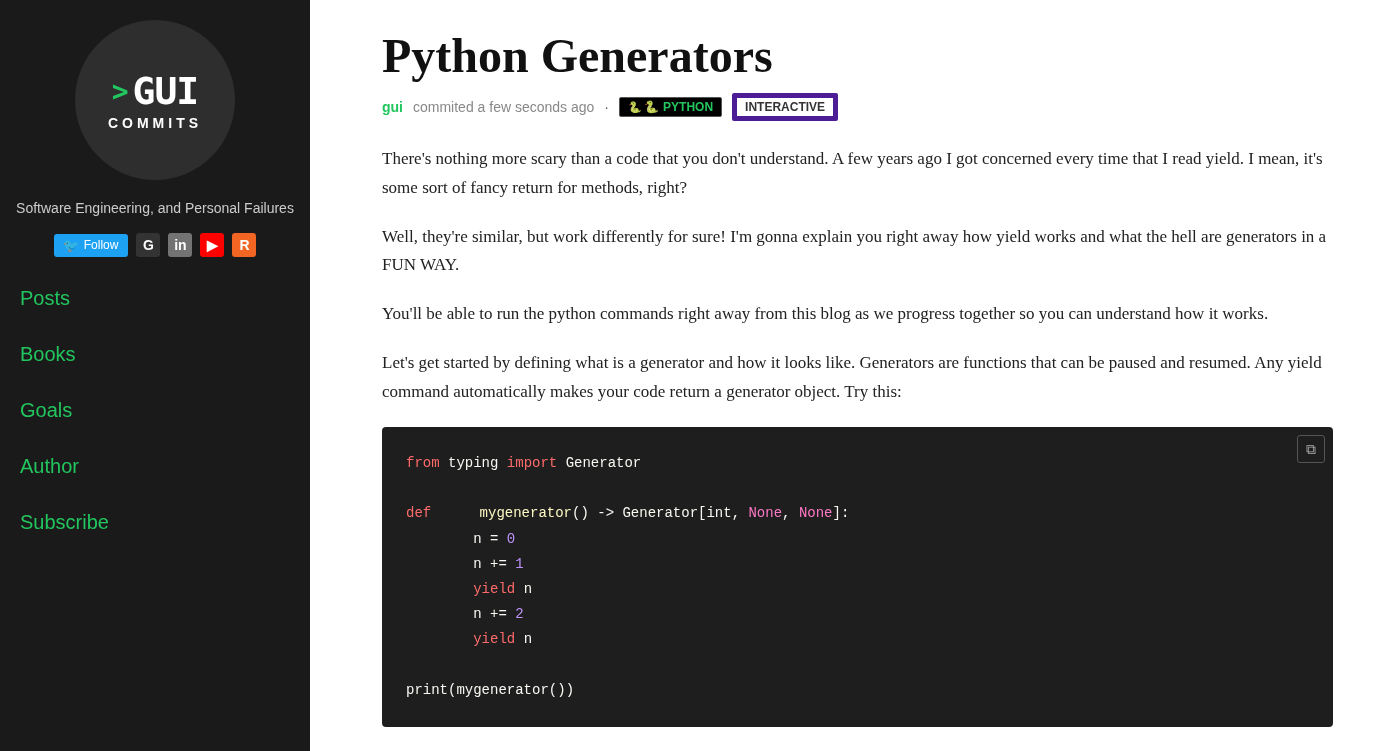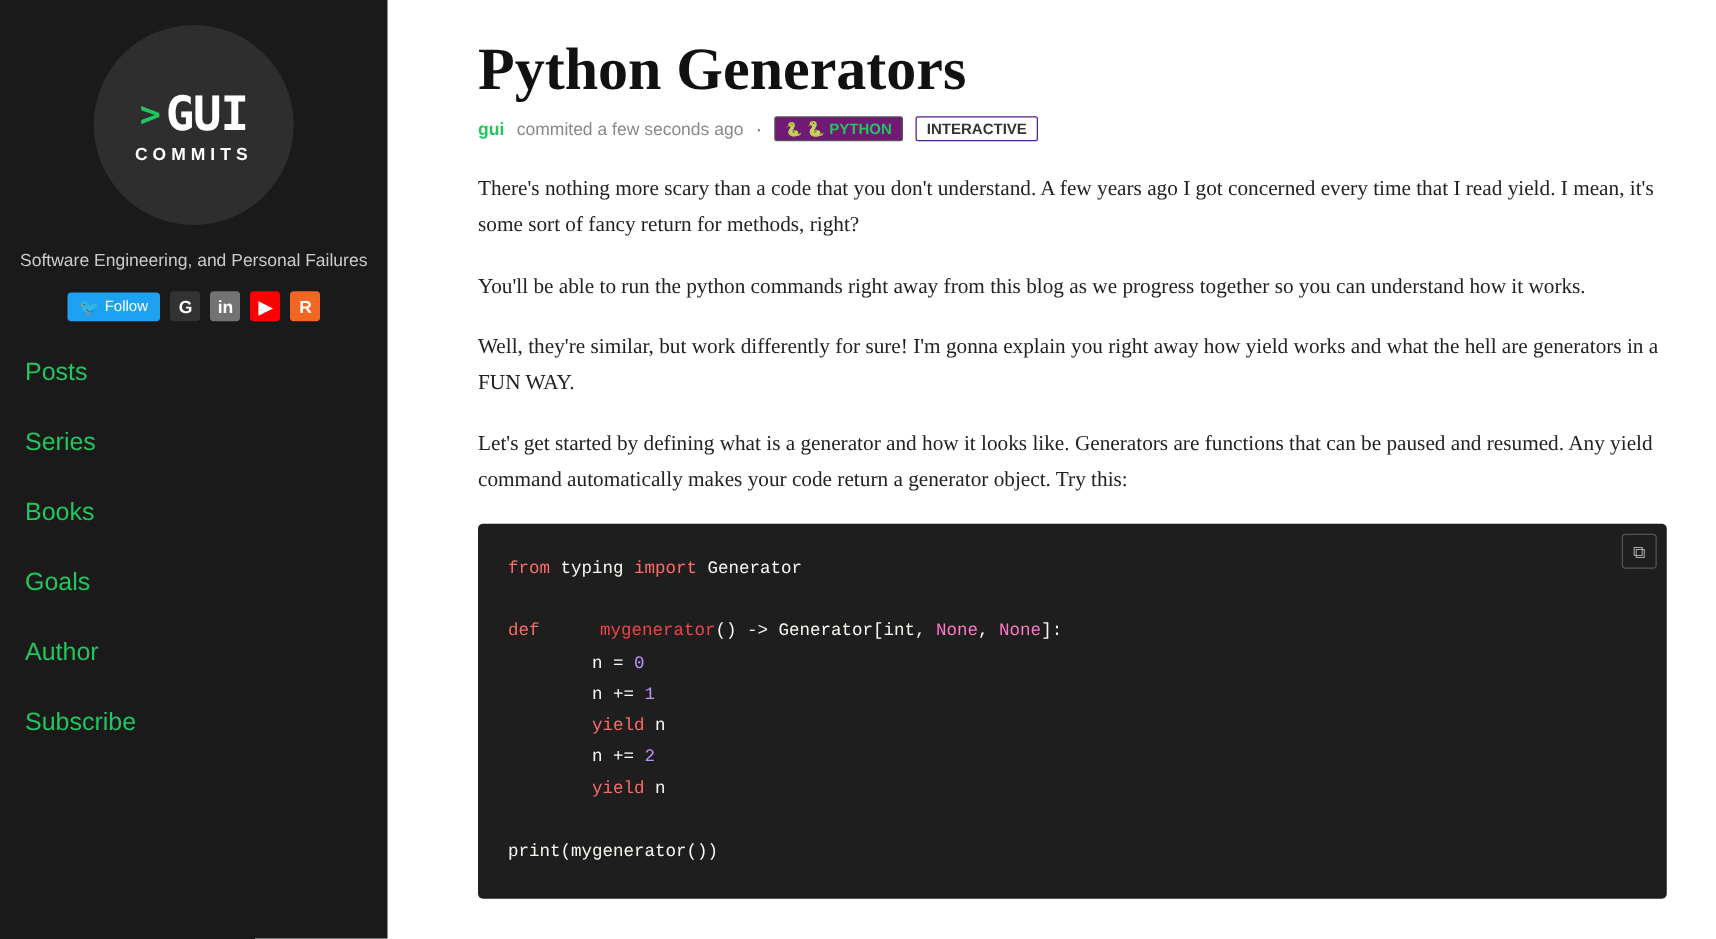--- a/index.html
+++ b/index.html
@@ -170,31 +170,31 @@
       display: inline-block;
       padding: 2px 8px;
       font-size: 12px;
       font-weight: bold;
       border-radius: 2px;
       font-family: sans-serif;
       cursor: pointer;
     }
 
     .tag-python {
-      background: #701a75;
+      background: #000000;
       color: #22c55e;
       border: 1px solid #555;
     }
 
     .tag-python::before { content: '🐍 '; font-size: 11px; }
 
     .tag-interactive {
       background: #fff;
       color: #333;
-      border: 1px solid #4c1d95;
+      border: 5px solid #4c1d95;
     }
 
     .post-body p {
       font-size: 17px;
       line-height: 1.7;
       color: #222;
       margin-bottom: 20px;
       font-family: Georgia, serif;
     }
 
@@ -229,21 +229,21 @@
       font-size: 14px;
       line-height: 1.8;
       overflow-x: auto;
       color: #f8f8f2;
     }
 
     .kw-from { color: #ff6b6b; }
     .kw-import { color: #ff6b6b; }
     .kw-def { color: #ff6b6b; }
     .kw-yield { color: #ff6b6b; }
-    .fn-name { color: #ef4444; padding-left: 40px; }
+    .fn-name { color: #fef9c3; padding-left: 40px; }
     .none-val { color: #ff79c6; }
     .num-val { color: #bd93f9; }
     .plain { color: #f8f8f2; }
     .module-name { color: #f8f8f2; }
   </style>
 </head>
 <body>
 
 <aside id="sidebar">
   <div id="logo-circle">
@@ -262,43 +262,42 @@
       <span>Follow</span>
     </button>
     <div class="social-icon github">G</div>
     <div class="social-icon linkedin">in</div>
     <div class="social-icon youtube">▶</div>
     <div class="social-icon rss">R</div>
   </div>
 
   <nav id="sidebar-nav">
       <a href="#posts">Posts</a>
-      <a href="#series">Series</a>
       <a href="#books">Books</a>
       <a href="#goals">Goals</a>
       <a href="#author">Author</a>
       <a href="#subscribe">Subscribe</a>
     </nav>
 </aside>
 
 <main id="main">
   <h1 class="post-title">Python Generators</h1>
 
   <div class="post-meta">
     <span class="meta-author">gui</span>
     <span class="meta-time">commited a few seconds ago</span>
     <span class="meta-sep">·</span>
     <span class="tag tag-python">🐍 PYTHON</span>
     <span class="tag tag-interactive">INTERACTIVE</span>
   </div>
 
   <div class="post-body" id="post-body">
       <p>There's nothing more scary than a code that you don't understand. A few years ago I got concerned every time that I read yield. I mean, it's some sort of fancy return for methods, right?</p>
+      <p>Well, they're similar, but work differently for sure! I'm gonna explain you right away how yield works and what the hell are generators in a FUN WAY.</p>
       <p>You'll be able to run the python commands right away from this blog as we progress together so you can understand how it works.</p>
-      <p>Well, they're similar, but work differently for sure! I'm gonna explain you right away how yield works and what the hell are generators in a FUN WAY.</p>
       <p>Let's get started by defining what is a generator and how it looks like. Generators are functions that can be paused and resumed. Any yield command automatically makes your code return a generator object. Try this:</p>
     </div>
 
   <div class="code-block-wrapper">
     <button class="copy-btn">⧉</button>
     <pre class="code-content" id="code-pre"><div><span class="kw-from">from</span><span class="plain"> typing </span><span class="kw-import">import</span><span class="module-name"> Generator</span></div><div>&nbsp;</div><div><span class="kw-def">def </span><span class="fn-name">mygenerator</span><span class="plain">() -&gt; Generator[int, </span><span class="none-val">None</span><span class="plain">, </span><span class="none-val">None</span><span class="plain">]:</span></div><div><span class="plain">        n = </span><span class="num-val">0</span></div><div><span class="plain">        n += </span><span class="num-val">1</span></div><div><span class="plain">        </span><span class="kw-yield">yield</span><span class="plain"> n</span></div><div><span class="plain">        n += </span><span class="num-val">2</span></div><div><span class="plain">        </span><span class="kw-yield">yield</span><span class="plain"> n</span></div><div>&nbsp;</div><div><span class="plain">print(mygenerator())</span></div></pre>
   </div>
 </main>
 
 </body></html>

